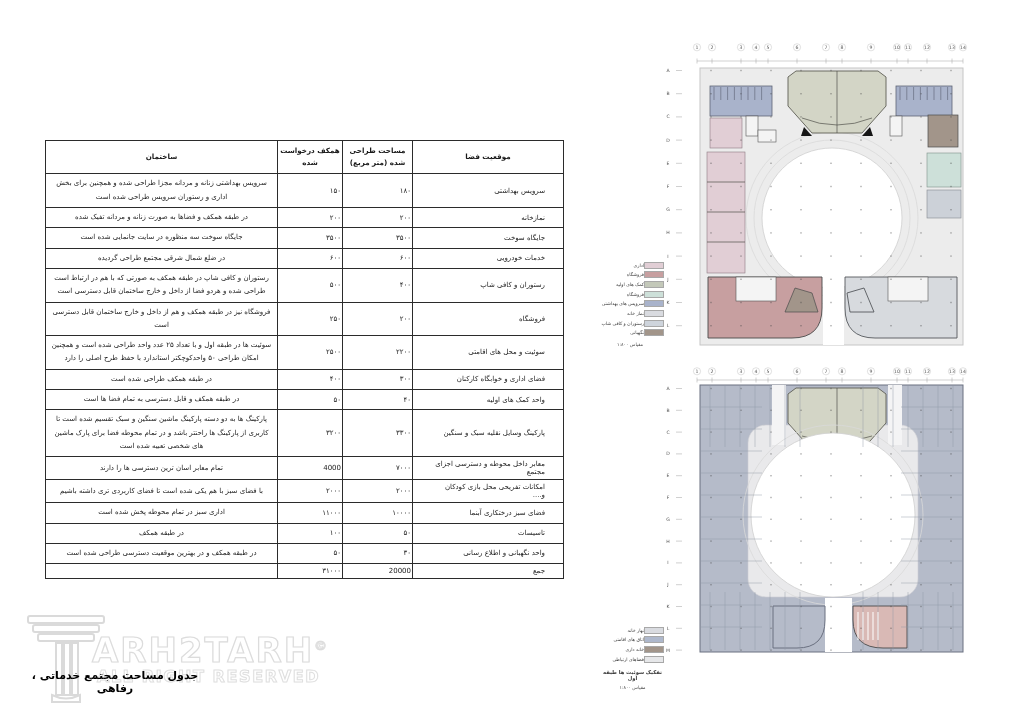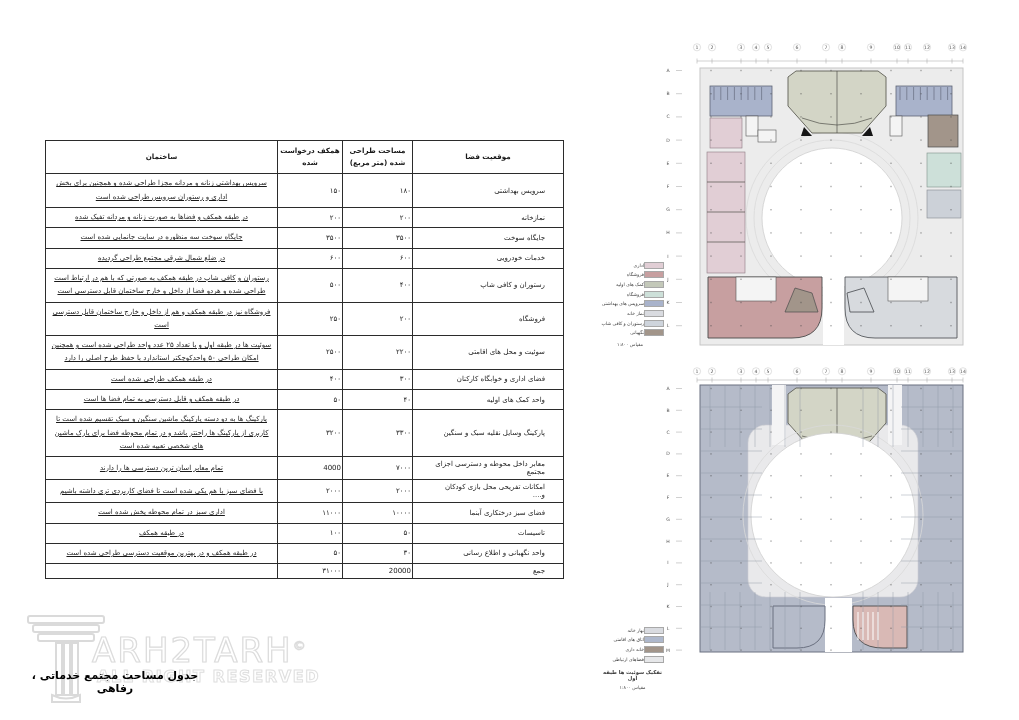--- a/index.html
+++ b/index.html
@@ -6,21 +6,21 @@
   .page{position:relative;width:1019px;height:720px;background:#ffffff;overflow:hidden;
         font-family:"DejaVu Sans", sans-serif;color:#1a1a1a;}
 
   
   .area-table{position:absolute;left:45px;top:140px;width:518px;border-collapse:collapse;
               direction:rtl;font-size:7px;table-layout:fixed;background:#fff;}
   .area-table th,.area-table td{border:1px solid #2b2b2b;}
   .area-table th{font-weight:bold;font-size:7.2px;padding:4px 2px;text-align:center;line-height:1.7;}
   .cell-title{padding:3px 18px;}
   .cell-designed,.cell-requested{text-align:right;padding:3px 1px;}
-  .cell-notes{text-align:center;padding:3px 5px;line-height:1.9;text-decoration:underline;}
+  .cell-notes{text-align:center;padding:3px 5px;line-height:1.9;}
 
   
   svg.plan{position:absolute;}
   .body1{fill:#ececec;stroke:#c6c6c6;stroke-width:1;}
   .ring{fill:none;stroke:#d9d9d9;stroke-width:0.8;}
   .court{fill:#ffffff;stroke:#cfcfcf;stroke-width:0.8;}
   .f-blue{fill:#a9b3cb;stroke:#5f6575;stroke-width:0.8;}
   .f-pink{fill:#e1ced5;stroke:#8d7b83;stroke-width:0.6;}
   .f-rose{fill:#c79fa0;stroke:#4a4a4a;stroke-width:0.9;}
   .f-brown{fill:#a2958a;stroke:#4a4a4a;stroke-width:0.7;}
@@ -46,21 +46,21 @@
   .legend1{left:596px;top:261px;width:68px;}
   .legend2{left:601px;top:626px;width:63px;}
   .legend-row{display:flex;align-items:center;justify-content:flex-end;height:8.2px;}
   .legend-label{font-size:4.6px;color:#3a3a3a;margin-left:2.5px;white-space:nowrap;direction:rtl;}
   .legend-swatch{width:20px;height:7px;border:0.5px solid #a8a8a8;flex:none;box-sizing:border-box;}
   .legend-caption{font-size:4.6px;color:#4a4a4a;text-align:center;margin-top:3px;direction:rtl;}
   .legend-caption-line1{font-size:5.2px;font-weight:bold;color:#3a3a3a;text-align:center;margin-top:4px;direction:rtl;}
 
   
   .logo-col{position:absolute;left:20px;top:610px;}
-  .brand{position:absolute;left:92px;top:630px;font-size:34px;font-weight:normal;color:#ffffff;
+  .brand{position:absolute;left:92px;top:630px;font-size:34px;font-weight:bold;color:#ffffff;
          letter-spacing:2px;-webkit-text-stroke:1.2px #dcdcdc;text-shadow:0 0 1px #d2d2d2;text-align:center;}
   .brand sup{font-size:13px;-webkit-text-stroke:0.8px #dcdcdc;}
   .rights{position:absolute;left:97px;top:667px;font-size:16px;font-weight:bold;color:#ffffff;
           letter-spacing:1.6px;-webkit-text-stroke:1px #dfdfdf;text-shadow:0 0 1px #d8d8d8;}
   .sheet-caption{position:absolute;left:26px;top:669px;width:178px;direction:rtl;text-align:center;
                  font-size:11px;font-weight:bold;color:#000;z-index:6;}
 </style>
 </head>
 <body>
 

